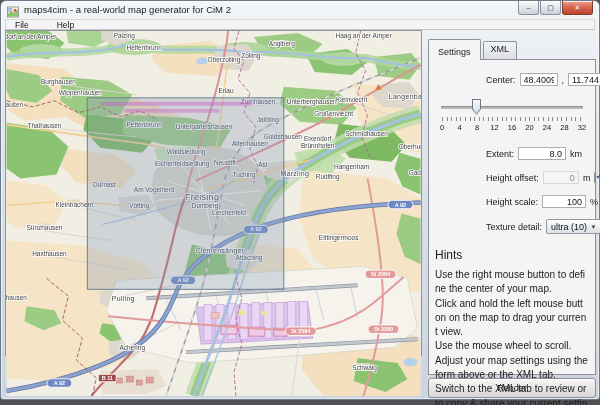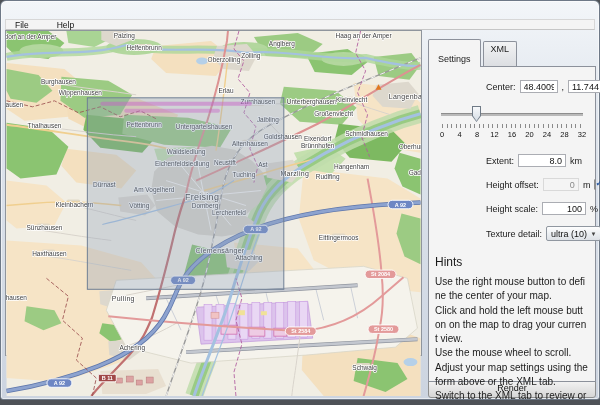--- a/index.html
+++ b/index.html
@@ -27,21 +27,21 @@
   .mapwrap svg{display:block;}
   .maplabel{font-family:"Liberation Sans",sans-serif;font-size:6.5px;fill:#3c3c3c;
     text-anchor:middle;paint-order:stroke;stroke:#ffffff;stroke-width:1.6px;stroke-linejoin:round;}
   .shieldtext{font-family:"Liberation Sans",sans-serif;font-size:5.5px;font-weight:bold;
     text-anchor:middle;stroke:none;}
   
   .rightpanel{position:absolute;left:424px;top:29px;width:172px;height:370px;}
   .tabs{display:flex;padding-left:3px;padding-top:11px;position:relative;z-index:2;}
   .tab{font-size:9px;color:#222;padding:2px 7px 2px;border:1px solid #8c919b;border-bottom:none;
     background:linear-gradient(#f2f3f4,#dcdee2);margin-right:2px;border-radius:2px 2px 0 0;}
-  .tab.selected{background:#f4f4f4;padding:14px 9px 3px;margin-top:-2px;margin-bottom:-1px;}
+  .tab.selected{background:#f4f4f4;padding:7px 9px 3px;margin-top:-2px;margin-bottom:-1px;}
   .tabpanel{position:relative;z-index:1;margin:0 1px 0 3px;border:1px solid #8c919b;background:#f4f4f4;
     height:316px;box-sizing:border-box;padding:6px 9px;}
   .row{display:flex;align-items:center;gap:4px;margin-top:11px;margin-left:48px;}
   .row.first{margin-top:7px;}
   .lbl{font-size:9px;color:#1a1a1a;white-space:nowrap;}
   .txt{height:13px;border:1px solid #abadb3;background:#fff;font-family:"Liberation Sans",sans-serif;
     font-size:9px;color:#111;padding:0 3px;box-sizing:border-box;}
   .txt.num{text-align:right;}
   .txt.dis{background:#f4f4f4;border-color:#d9d9d9;color:#8a8a8a;}
   .sep{font-size:9px;color:#111;}
@@ -71,20 +71,42 @@
   .renderbtn{position:absolute;left:3px;right:1px;bottom:2px;height:18px;border:1px solid #8e8f8f;
     border-radius:3px;background:linear-gradient(#f7f7f7,#e8e8e8 45%,#d6d6d6);
     display:flex;align-items:center;justify-content:center;font-size:9px;color:#111;
     box-shadow:inset 0 1px 0 #fff;}
 </style>
 </head>
 <body>
 
 <div class="window">
 
+  <div class="titlebar">
+    <span class="appicon">
+      <svg width="12" height="12" viewBox="0 0 12 12">
+        <rect x="0.5" y="1" width="11" height="10" fill="#f6f2e4" stroke="#8a8a7a" stroke-width="0.8"></rect>
+        <path d="M1,8 L4,4 L7,7 L11,3 L11,10.5 L1,10.5 Z" fill="#8cc370"></path>
+        <path d="M1,2 L6,2 L4,5 L1,6 Z" fill="#9ec2e0"></path>
+        <circle cx="8" cy="4.5" r="1.4" fill="#d9534f"></circle>
+      </svg>
+    </span>
+    <span class="title">maps4cim - a real-world map generator for CiM 2</span>
+    <div class="winbtns">
+      <div class="wbtn">
+          <span>–</span>
+        </div>
+      <div class="wbtn">
+          <span>▢</span>
+        </div>
+      <div class="wbtn close">
+          <span>✕</span>
+        </div>
+    </div>
+  </div>
 
   <div class="menubar">
       <span class="menu-item">File</span>
       <span class="menu-item">Help</span>
     </div>
 
   <div class="mapwrap">
     <svg width="415" height="365" viewBox="0 0 415 366">
       <rect width="415" height="366" fill="#f1eee4"></rect>
 

